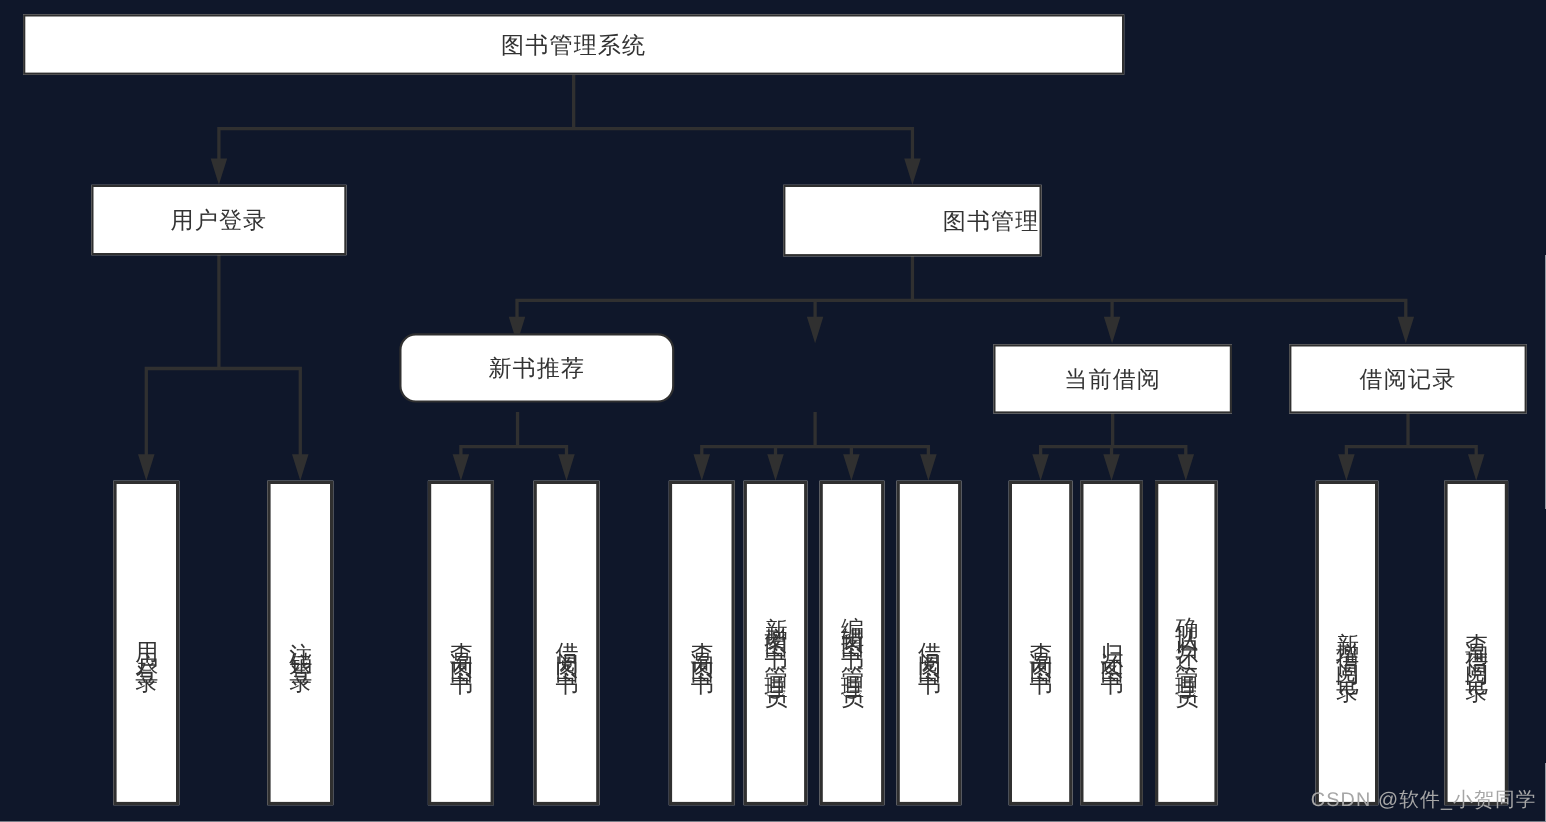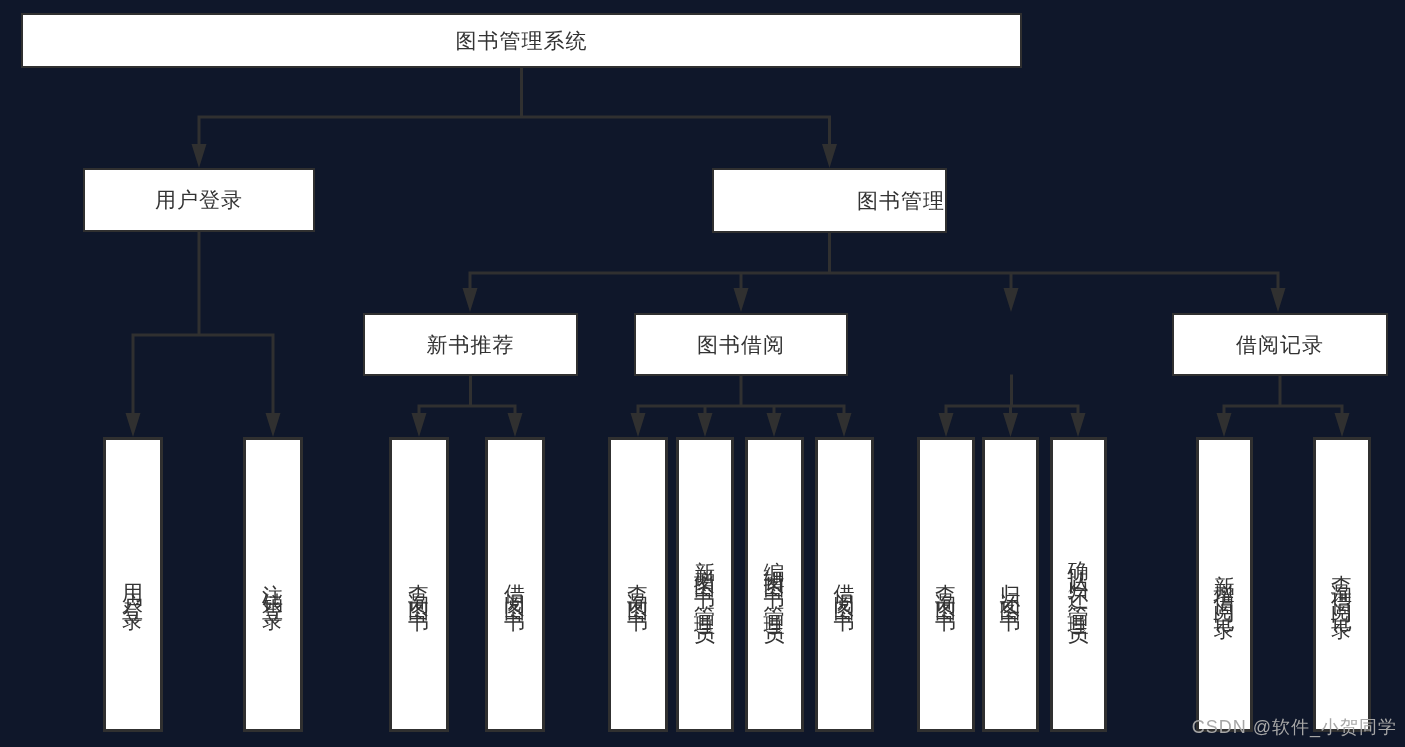--- a/index.html
+++ b/index.html
@@ -135,25 +135,25 @@
     <span class="hlabel">图书管理系统</span>
   </div>
 
   <div class="hbox" style="left:83px; top:168px; width:232px; height:64px;">
     <span class="hlabel">用户登录</span>
   </div>
   <div class="hbox" style="left:712px; top:168px; width:235px; height:65px;justify-content:flex-end;">
     <span class="hlabel">图书管理</span>
   </div>
 
-  <div class="hbox" style="left:363px; top:313px; width:215px; height:63px;">
+  <div class="hbox" style="left:363px; top:303px; width:250px; height:63px;border-radius:15px;">
     <span class="hlabel">新书推荐</span>
   </div>
-  <div class="hbox" style="left:634px; top:313px; width:214px; height:63px;">
-    <span class="hlabel">图书借阅</span>
+  <div class="hbox" style="left:903px; top:313px; width:217px; height:63px;">
+    <span class="hlabel">当前借阅</span>
   </div>
   <div class="hbox" style="left:1172px; top:313px; width:216px; height:63px;">
     <span class="hlabel">借阅记录</span>
   </div>
 
   <div class="vbox" style="left:103px; width:60px;">
     <span class="vlabel">用户登录</span>
   </div>
   <div class="vbox" style="left:243px; width:60px;">
     <span class="vlabel">注销登录</span>

